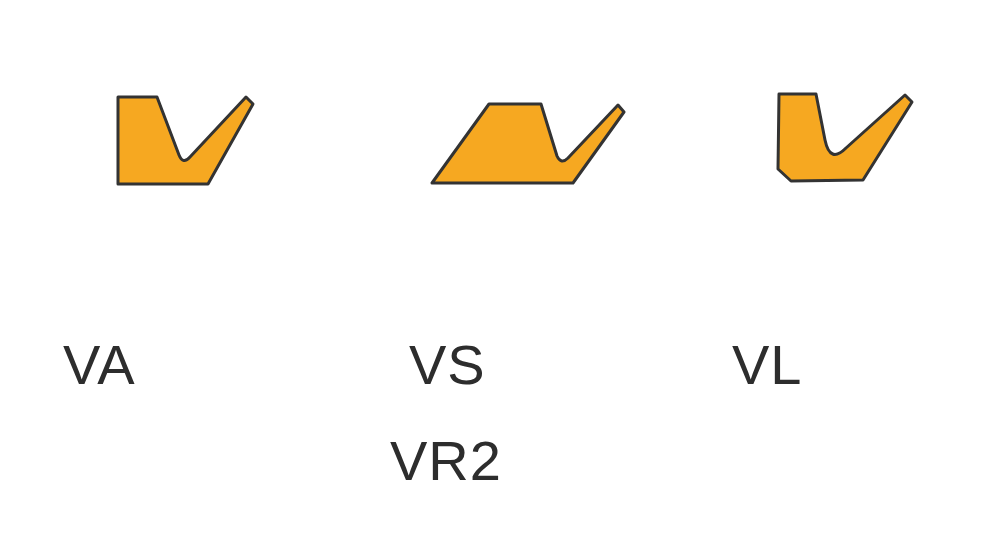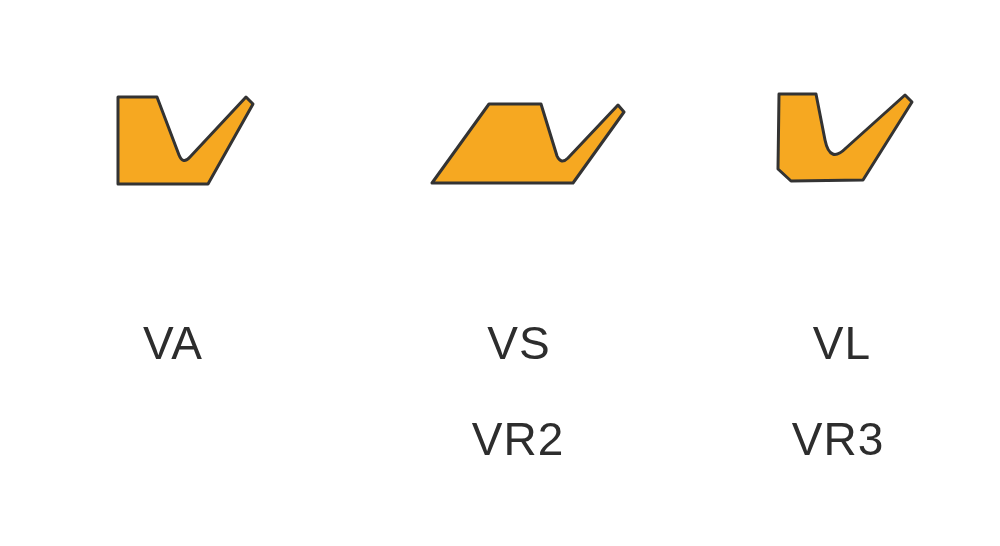--- a/index.html
+++ b/index.html
@@ -22,27 +22,28 @@
   .profile{
     fill:var(--shape-fill);
     stroke:var(--shape-stroke);
     stroke-width:3;
     stroke-linejoin:round;
     stroke-linecap:round;
   }
   .label{
     position:absolute;
     width:220px;
-    text-align:center;
-    font-size:46px;
+    text-align:left;
+    font-size:56px;
     font-weight:300;
     letter-spacing:1px;
     color:var(--text-color);
     line-height:1.1;
     user-select:none;
+    margin-top:16px;
   }
 </style>
 </head>
 <body>
 
 <div class="canvas">
 
   <svg class="shape-svg" style="left:115px; top:93px;" width="141" height="96" viewBox="0 0 141 96">
     <path class="profile" d="M 3 4 L 42 4 L 64 62 Q 68 72 75 64 L 131 4 L 138 11 L 93 91 L 3 91 Z"></path>
   </svg>
@@ -52,16 +53,15 @@
   </svg>
 
   <svg class="shape-svg" style="left:775px; top:90px;" width="141" height="97" viewBox="0 0 141 97">
     <path class="profile" d="M 4 4 L 41 4 L 50 50 Q 55 74 71 58 L 130 5 L 137 12 L 88 90 L 16 91 L 3 79 Z"></path>
   </svg>
 
   <div class="label" style="left:63px; top:318px;">VA</div>
   <div class="label" style="left:409px; top:318px;">VS</div>
   <div class="label" style="left:732px; top:318px;">VL</div>
 
-  <div class="label" style="left:408px; top:414px;">VR2</div>
-  <div class="label" style="left:728px; top:414px;">VR3</div>
+  <div class="label" style="left:390px; top:414px;">VR2</div>
 
 </div>
 
 </body></html>

